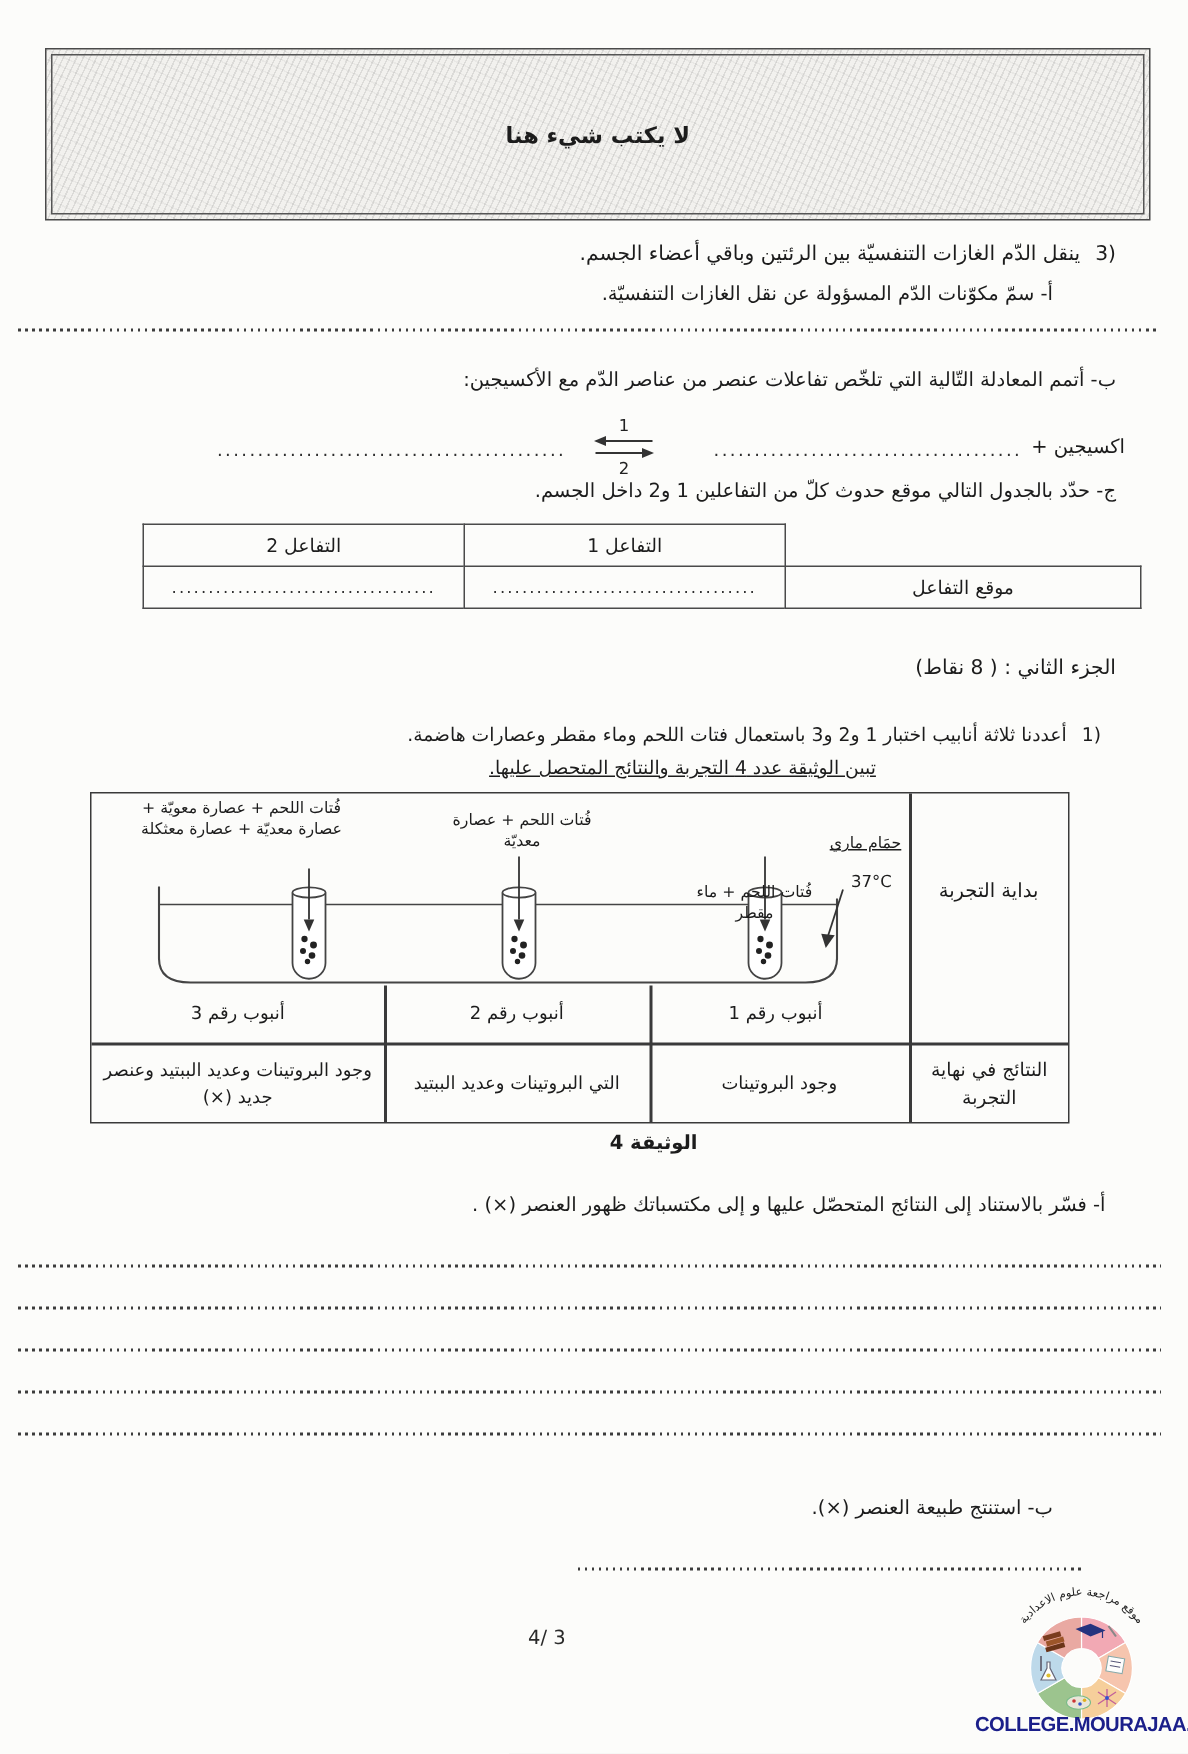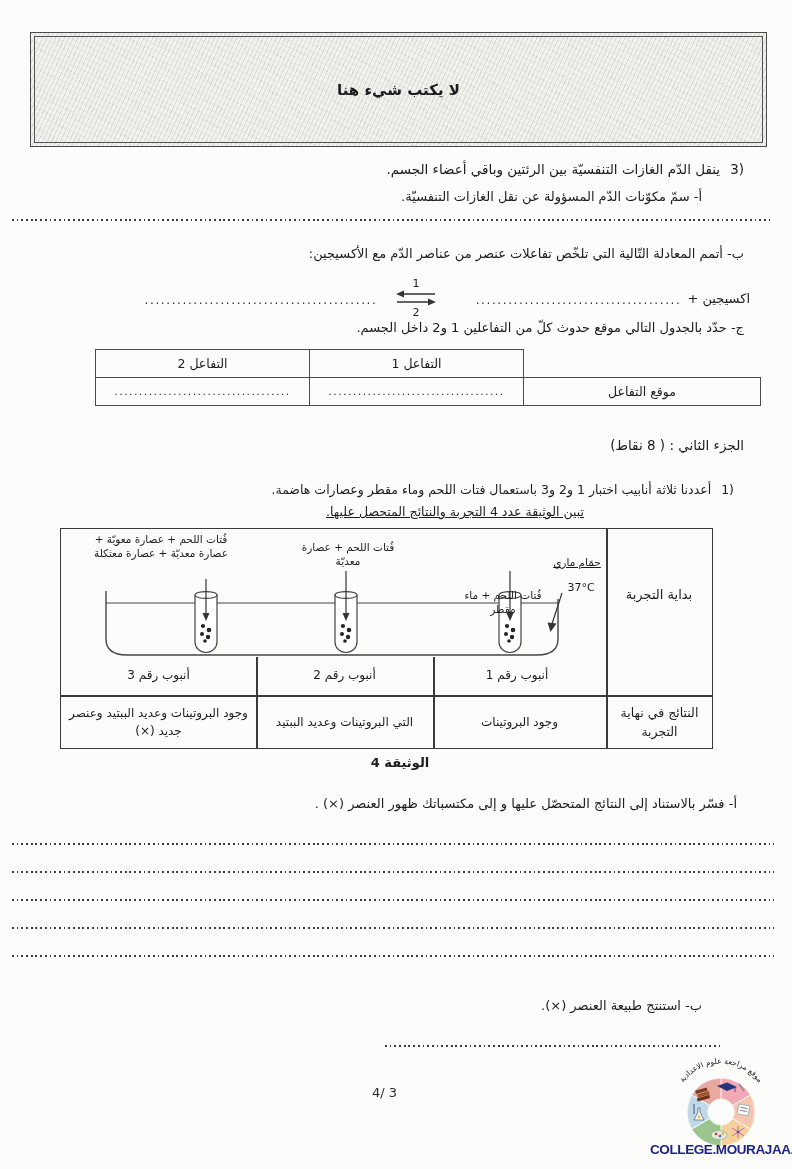--- a/index.html
+++ b/index.html
@@ -38,24 +38,24 @@
   .t1 td.c-blank{border-top:none;border-left:none;border-right:none;border-bottom:none;}
   .t1 td.c-dots{font-size:11px;letter-spacing:1.4px;color:#2e2e2e;overflow:hidden;white-space:nowrap;}
 
   
   .figure{top:528px;left:60px;width:651px;height:219px;border:1.5px solid #3a3a3a;}
   .fline{position:absolute;background:#3a3a3a;}
   .fig-label{position:absolute;direction:rtl;text-align:center;font-size:10.5px;line-height:1.3;}
   .tube-num{position:absolute;top:139px;text-align:center;font-size:12px;direction:rtl;}
   .res-cell{position:absolute;top:168px;height:51px;display:flex;align-items:center;justify-content:center;
     text-align:center;font-size:12px;direction:rtl;line-height:1.45;padding:0 8px;box-sizing:border-box;}
-  .fig-caption{top:755px;left:335px;width:130px;text-align:center;font-size:13px;font-weight:bold;direction:rtl;}
-
-  
-  .pagenum{top:1085px;left:372px;font-size:13px;direction:ltr;color:#2a2a2a;}
+  .fig-caption{top:755px;left:335px;width:130px;font-size:13px;font-weight:bold;direction:rtl;}
+
+  
+  .pagenum{top:1085px;left:352px;font-size:13px;direction:ltr;color:#2a2a2a;}
   .site{top:1142px;left:650px;width:160px;font-size:13.5px;font-weight:bold;color:#1b1f8a;
     letter-spacing:-0.4px;white-space:nowrap;font-family:"Liberation Sans",sans-serif;}
 </style>
 </head>
 <body>
 
 <div class="page">
 
   <div class="abs notice-box">
     <div class="notice-inner">

